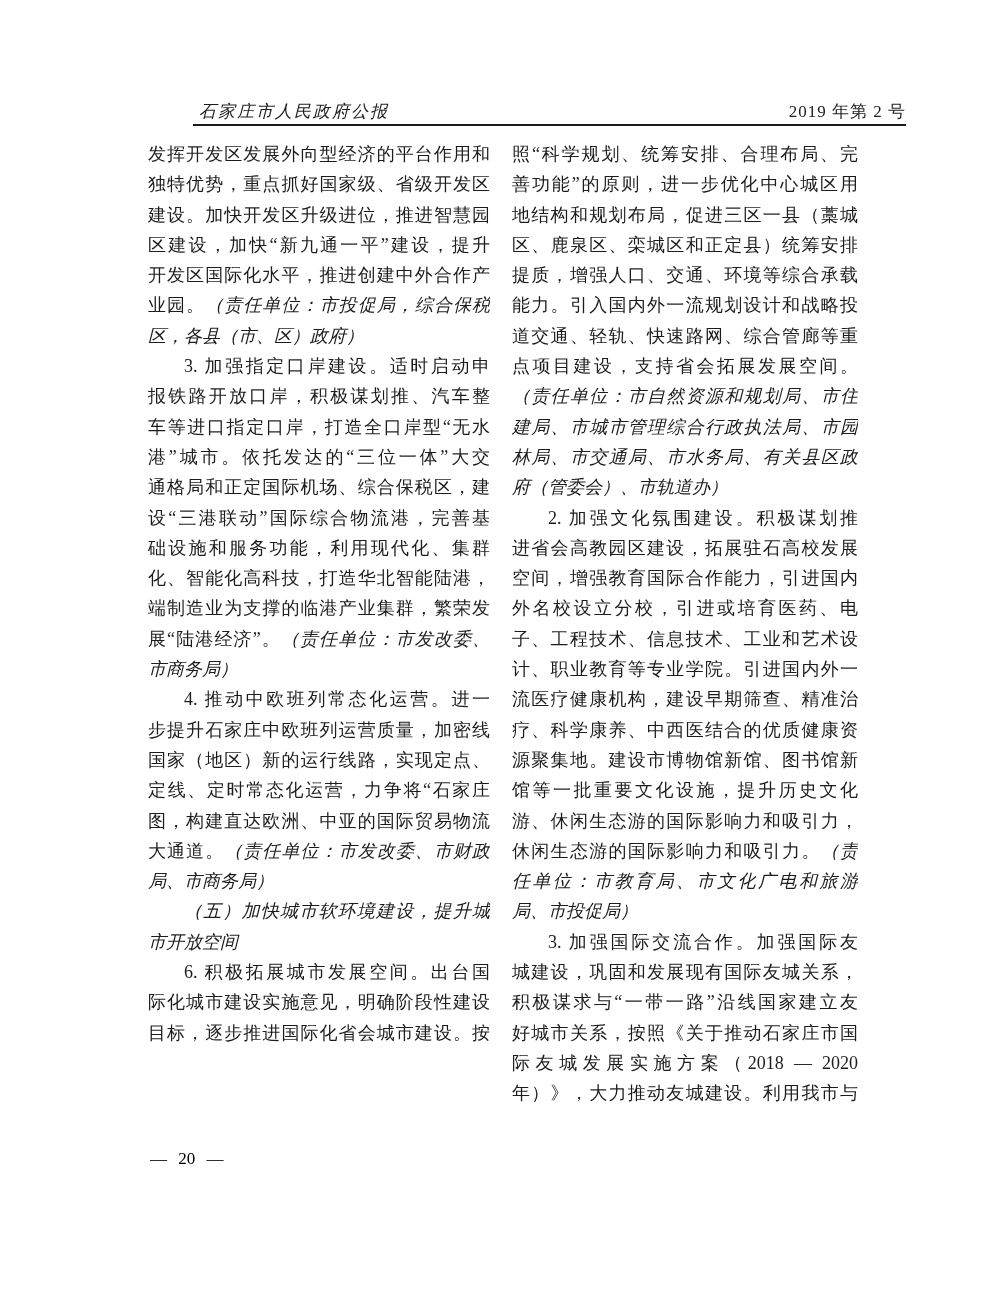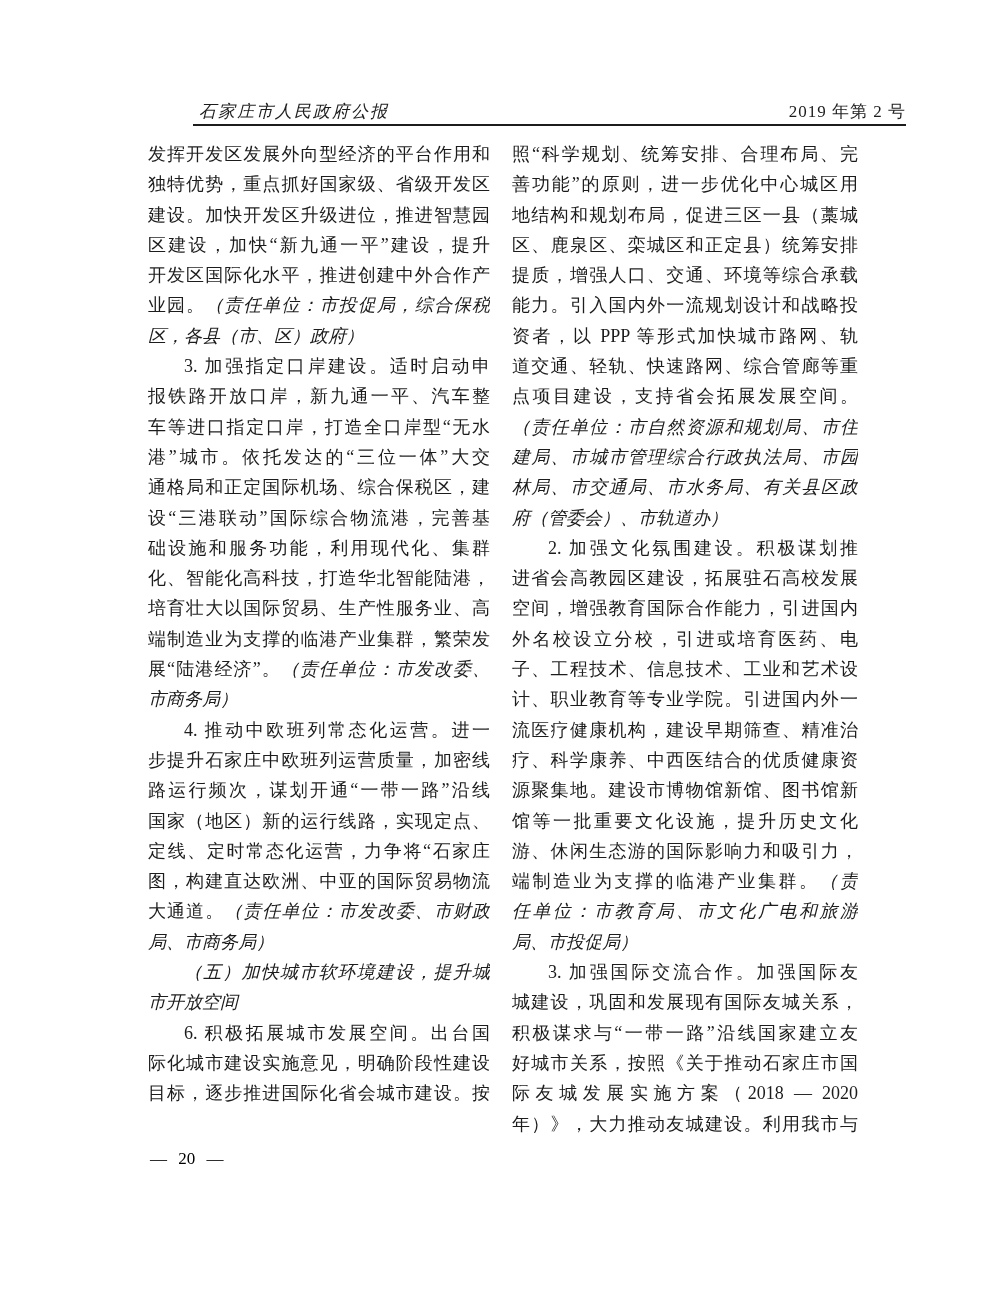--- a/index.html
+++ b/index.html
@@ -74,71 +74,68 @@
 
   <div class="col col-left">
       <div class="line"><span class="song">发挥开发区发展外向型经济的平台作用和</span></div>
       <div class="line"><span class="song">独特优势，重点抓好国家级、省级开发区</span></div>
       <div class="line"><span class="song">建设。加快开发区升级进位，推进智慧园</span></div>
       <div class="line"><span class="song">区建设，加快“新九通一平”建设，提升</span></div>
       <div class="line"><span class="song">开发区国际化水平，推进创建中外合作产</span></div>
       <div class="line"><span class="song">业园。</span><span class="kai">（责任单位：市投促局，综合保税</span></div>
       <div class="line end"><span class="kai">区，各县（市、区）政府）</span></div>
       <div class="line indent"><span class="song">3. 加强指定口岸建设。适时启动申</span></div>
-      <div class="line"><span class="song">报铁路开放口岸，新九通一平、汽车整</span></div>
+      <div class="line"><span class="song">报铁路开放口岸，积极谋划推、汽车整</span></div>
       <div class="line"><span class="song">车等进口指定口岸，打造全口岸型“无水</span></div>
       <div class="line"><span class="song">港”城市。依托发达的“三位一体”大交</span></div>
       <div class="line"><span class="song">通格局和正定国际机场、综合保税区，建</span></div>
       <div class="line"><span class="song">设“三港联动”国际综合物流港，完善基</span></div>
       <div class="line"><span class="song">础设施和服务功能，利用现代化、集群</span></div>
       <div class="line"><span class="song">化、智能化高科技，打造华北智能陆港，</span></div>
-      <div class="line"><span class="song">培育壮大以国际贸易、生产性服务业、高</span></div>
       <div class="line"><span class="song">端制造业为支撑的临港产业集群，繁荣发</span></div>
       <div class="line"><span class="song">展“陆港经济”。</span><span class="kai">（责任单位：市发改委、</span></div>
       <div class="line end"><span class="kai">市商务局）</span></div>
       <div class="line indent"><span class="song">4. 推动中欧班列常态化运营。进一</span></div>
       <div class="line"><span class="song">步提升石家庄中欧班列运营质量，加密线</span></div>
-      <div class="line"><span class="song">路运行频次，谋划开通“一带一路”沿线</span></div>
       <div class="line"><span class="song">国家（地区）新的运行线路，实现定点、</span></div>
       <div class="line"><span class="song">定线、定时常态化运营，力争将“石家庄</span></div>
       <div class="line"><span class="song">图，构建直达欧洲、中亚的国际贸易物流</span></div>
       <div class="line"><span class="song">大通道。</span><span class="kai">（责任单位：市发改委、市财政</span></div>
       <div class="line end"><span class="kai">局、市商务局）</span></div>
       <div class="line indent"><span class="kai">（五）加快城市软环境建设，提升城</span></div>
       <div class="line end"><span class="kai">市开放空间</span></div>
       <div class="line indent"><span class="song">6. 积极拓展城市发展空间。出台国</span></div>
       <div class="line"><span class="song">际化城市建设实施意见，明确阶段性建设</span></div>
       <div class="line"><span class="song">目标，逐步推进国际化省会城市建设。按</span></div>
     </div>
   <div class="col col-right">
       <div class="line"><span class="song">照“科学规划、统筹安排、合理布局、完</span></div>
       <div class="line"><span class="song">善功能”的原则，进一步优化中心城区用</span></div>
       <div class="line"><span class="song">地结构和规划布局，促进三区一县（藁城</span></div>
       <div class="line"><span class="song">区、鹿泉区、栾城区和正定县）统筹安排</span></div>
       <div class="line"><span class="song">提质，增强人口、交通、环境等综合承载</span></div>
       <div class="line"><span class="song">能力。引入国内外一流规划设计和战略投</span></div>
-      <div class="line"><span class="song">资者，以 PPP 等形式加快城市路网、轨</span></div>
       <div class="line"><span class="song">道交通、轻轨、快速路网、综合管廊等重</span></div>
       <div class="line"><span class="song">点项目建设，支持省会拓展发展空间。</span></div>
       <div class="line"><span class="kai">（责任单位：市自然资源和规划局、市住</span></div>
       <div class="line"><span class="kai">建局、市城市管理综合行政执法局、市园</span></div>
       <div class="line"><span class="kai">林局、市交通局、市水务局、有关县区政</span></div>
       <div class="line end"><span class="kai">府（管委会）、市轨道办）</span></div>
       <div class="line indent"><span class="song">2. 加强文化氛围建设。积极谋划推</span></div>
       <div class="line"><span class="song">进省会高教园区建设，拓展驻石高校发展</span></div>
       <div class="line"><span class="song">空间，增强教育国际合作能力，引进国内</span></div>
       <div class="line"><span class="song">外名校设立分校，引进或培育医药、电</span></div>
       <div class="line"><span class="song">子、工程技术、信息技术、工业和艺术设</span></div>
       <div class="line"><span class="song">计、职业教育等专业学院。引进国内外一</span></div>
       <div class="line"><span class="song">流医疗健康机构，建设早期筛查、精准治</span></div>
       <div class="line"><span class="song">疗、科学康养、中西医结合的优质健康资</span></div>
       <div class="line"><span class="song">源聚集地。建设市博物馆新馆、图书馆新</span></div>
       <div class="line"><span class="song">馆等一批重要文化设施，提升历史文化</span></div>
       <div class="line"><span class="song">游、休闲生态游的国际影响力和吸引力，</span></div>
-      <div class="line"><span class="song">端制造业为支撑的临港产业集群。</span><span class="kai">（责</span></div>
+      <div class="line"><span class="song">休闲生态游的国际影响力和吸引力。</span><span class="kai">（责</span></div>
       <div class="line"><span class="kai">任单位：市教育局、市文化广电和旅游</span></div>
       <div class="line end"><span class="kai">局、市投促局）</span></div>
       <div class="line indent"><span class="song">3. 加强国际交流合作。加强国际友</span></div>
       <div class="line"><span class="song">城建设，巩固和发展现有国际友城关系，</span></div>
       <div class="line"><span class="song">积极谋求与“一带一路”沿线国家建立友</span></div>
       <div class="line"><span class="song">好城市关系，按照《关于推动石家庄市国</span></div>
       <div class="line"><span class="song">际友城发展实施方案（2018 — 2020</span></div>
       <div class="line"><span class="song">年）》，大力推动友城建设。利用我市与</span></div>
     </div>
 

